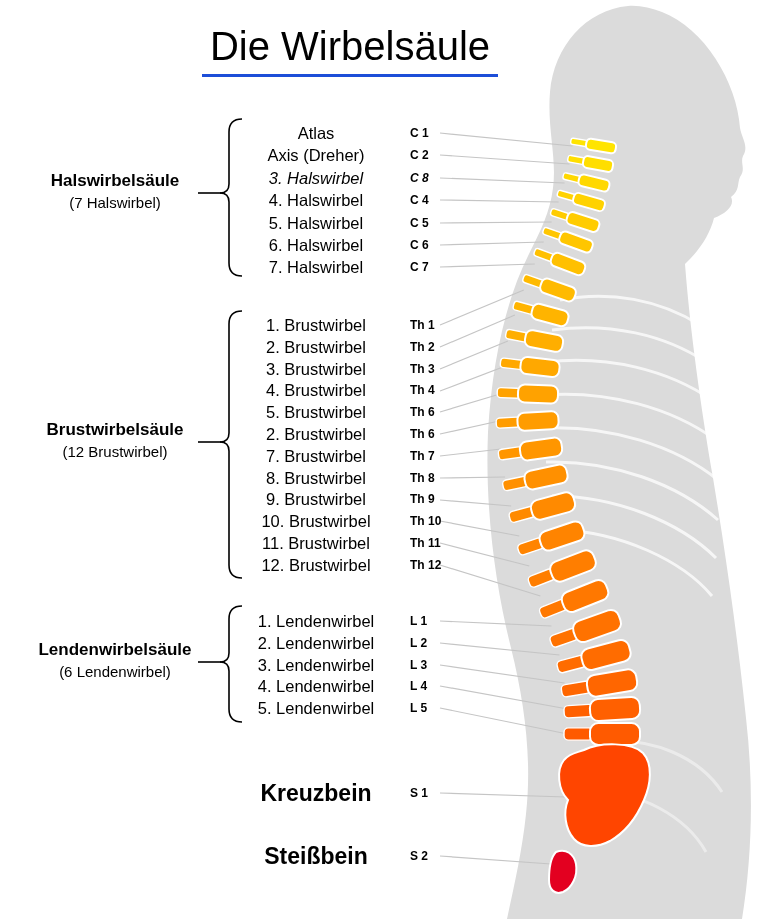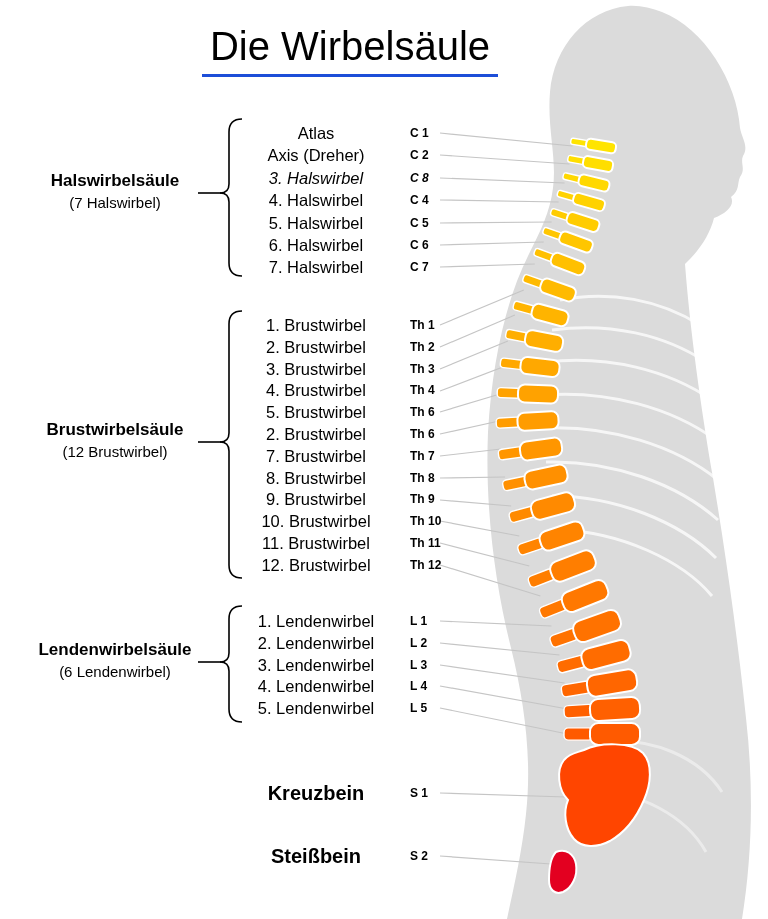--- a/index.html
+++ b/index.html
@@ -5,21 +5,21 @@
   html,body{margin:0;padding:0}
   body{width:768px;height:919px;background:#ffffff;position:relative;overflow:hidden;
        font-family:"Liberation Sans",sans-serif;color:#000}
   #title{position:absolute;top:24px;left:150px;width:400px;text-align:center;font-size:40px;font-weight:400}
   #title span{display:inline-block;border-bottom:3px solid #1d4ed8;padding:0 8px 5px}
   .section-label{position:absolute;left:15px;width:200px;text-align:center}
   .section-label .t{font-weight:bold;font-size:17px;line-height:22px}
   .section-label .s{font-size:15px;line-height:22px}
   .vrow{position:absolute;left:0;width:612px;height:22px}
   .vname{position:absolute;left:216px;width:200px;text-align:center;font-size:16.5px;line-height:22px;white-space:nowrap}
-  .vname.bold{font-weight:bold;font-size:20px}
+  .vname.bold{font-weight:bold;font-size:23px}
   .vcode{position:absolute;left:410px;font-size:12px;font-weight:bold;line-height:22px;white-space:nowrap}
   svg#diagram{position:absolute;top:0;left:0}
   #rows{position:absolute;top:0;left:0}
 </style>
 </head>
 <body>
 
 <div id="title"><span>Die Wirbelsäule</span></div>
 
 <div class="section-label" style="top:170px">

